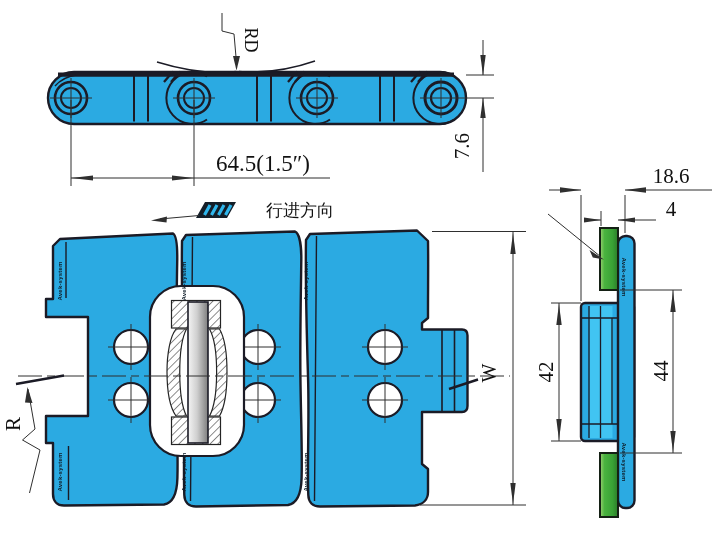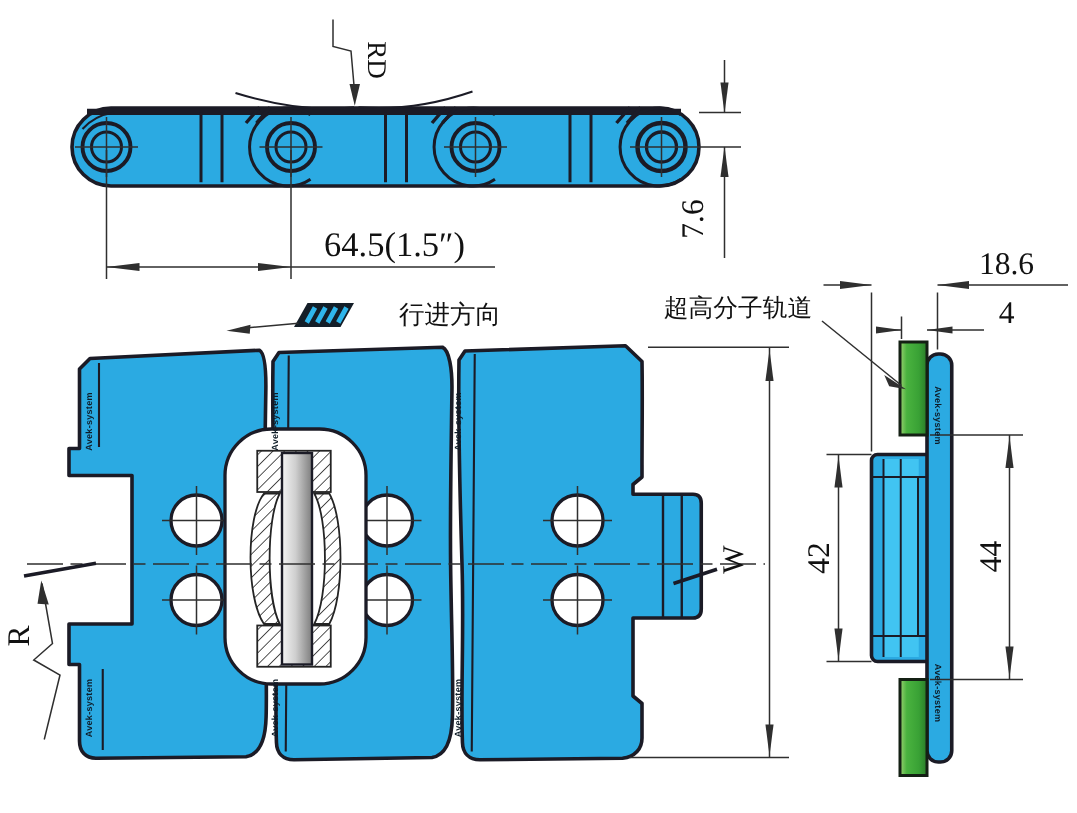--- a/index.html
+++ b/index.html
@@ -219,21 +219,20 @@
         <path class="diml" stroke-width="1.3" d="M548,214 L601,257"></path>
         <polygon class="dima" points="604,259.5 589.5,250 592.8,257.5"></polygon>
       </g>
     </g>
   </svg>
 
   <span class="lbl rot-cw" style="left:251px;top:40px;font-size:18px;">RD</span>
   <span class="lbl" style="left:263px;top:163px;font-size:23px;">64.5(1.5″)</span>
   <span class="lbl rot-ccw" style="left:462px;top:146px;font-size:21px;">7.6</span>
   <span class="lbl" style="left:288px;top:210px;font-size:17px;margin-left:12px;">行进方向</span>
-  <span class="lbl" style="left:492px;top:206px;font-size:16.5px;">超高分子轨道</span>
   <span class="lbl" style="left:671px;top:176px;font-size:21px;">18.6</span>
   <span class="lbl" style="left:671px;top:209px;font-size:21px;">4</span>
   <span class="lbl rot-ccw" style="left:546px;top:372px;font-size:21px;">42</span>
   <span class="lbl rot-ccw" style="left:661px;top:371px;font-size:21px;">44</span>
   <span class="lbl rot-ccw" style="left:13px;top:424px;font-size:21px;">R</span>
   <span class="lbl rot-ccw" style="left:489px;top:373px;font-size:20px;">W</span>
 
   <span class="stamp rot-ccw lbl" style="left:60px;top:281px;">Avek-system</span>
   <span class="stamp rot-ccw lbl" style="left:184px;top:281px;">Avek-system</span>
   <span class="stamp rot-ccw lbl" style="left:306px;top:281px;">Avek-system</span>

